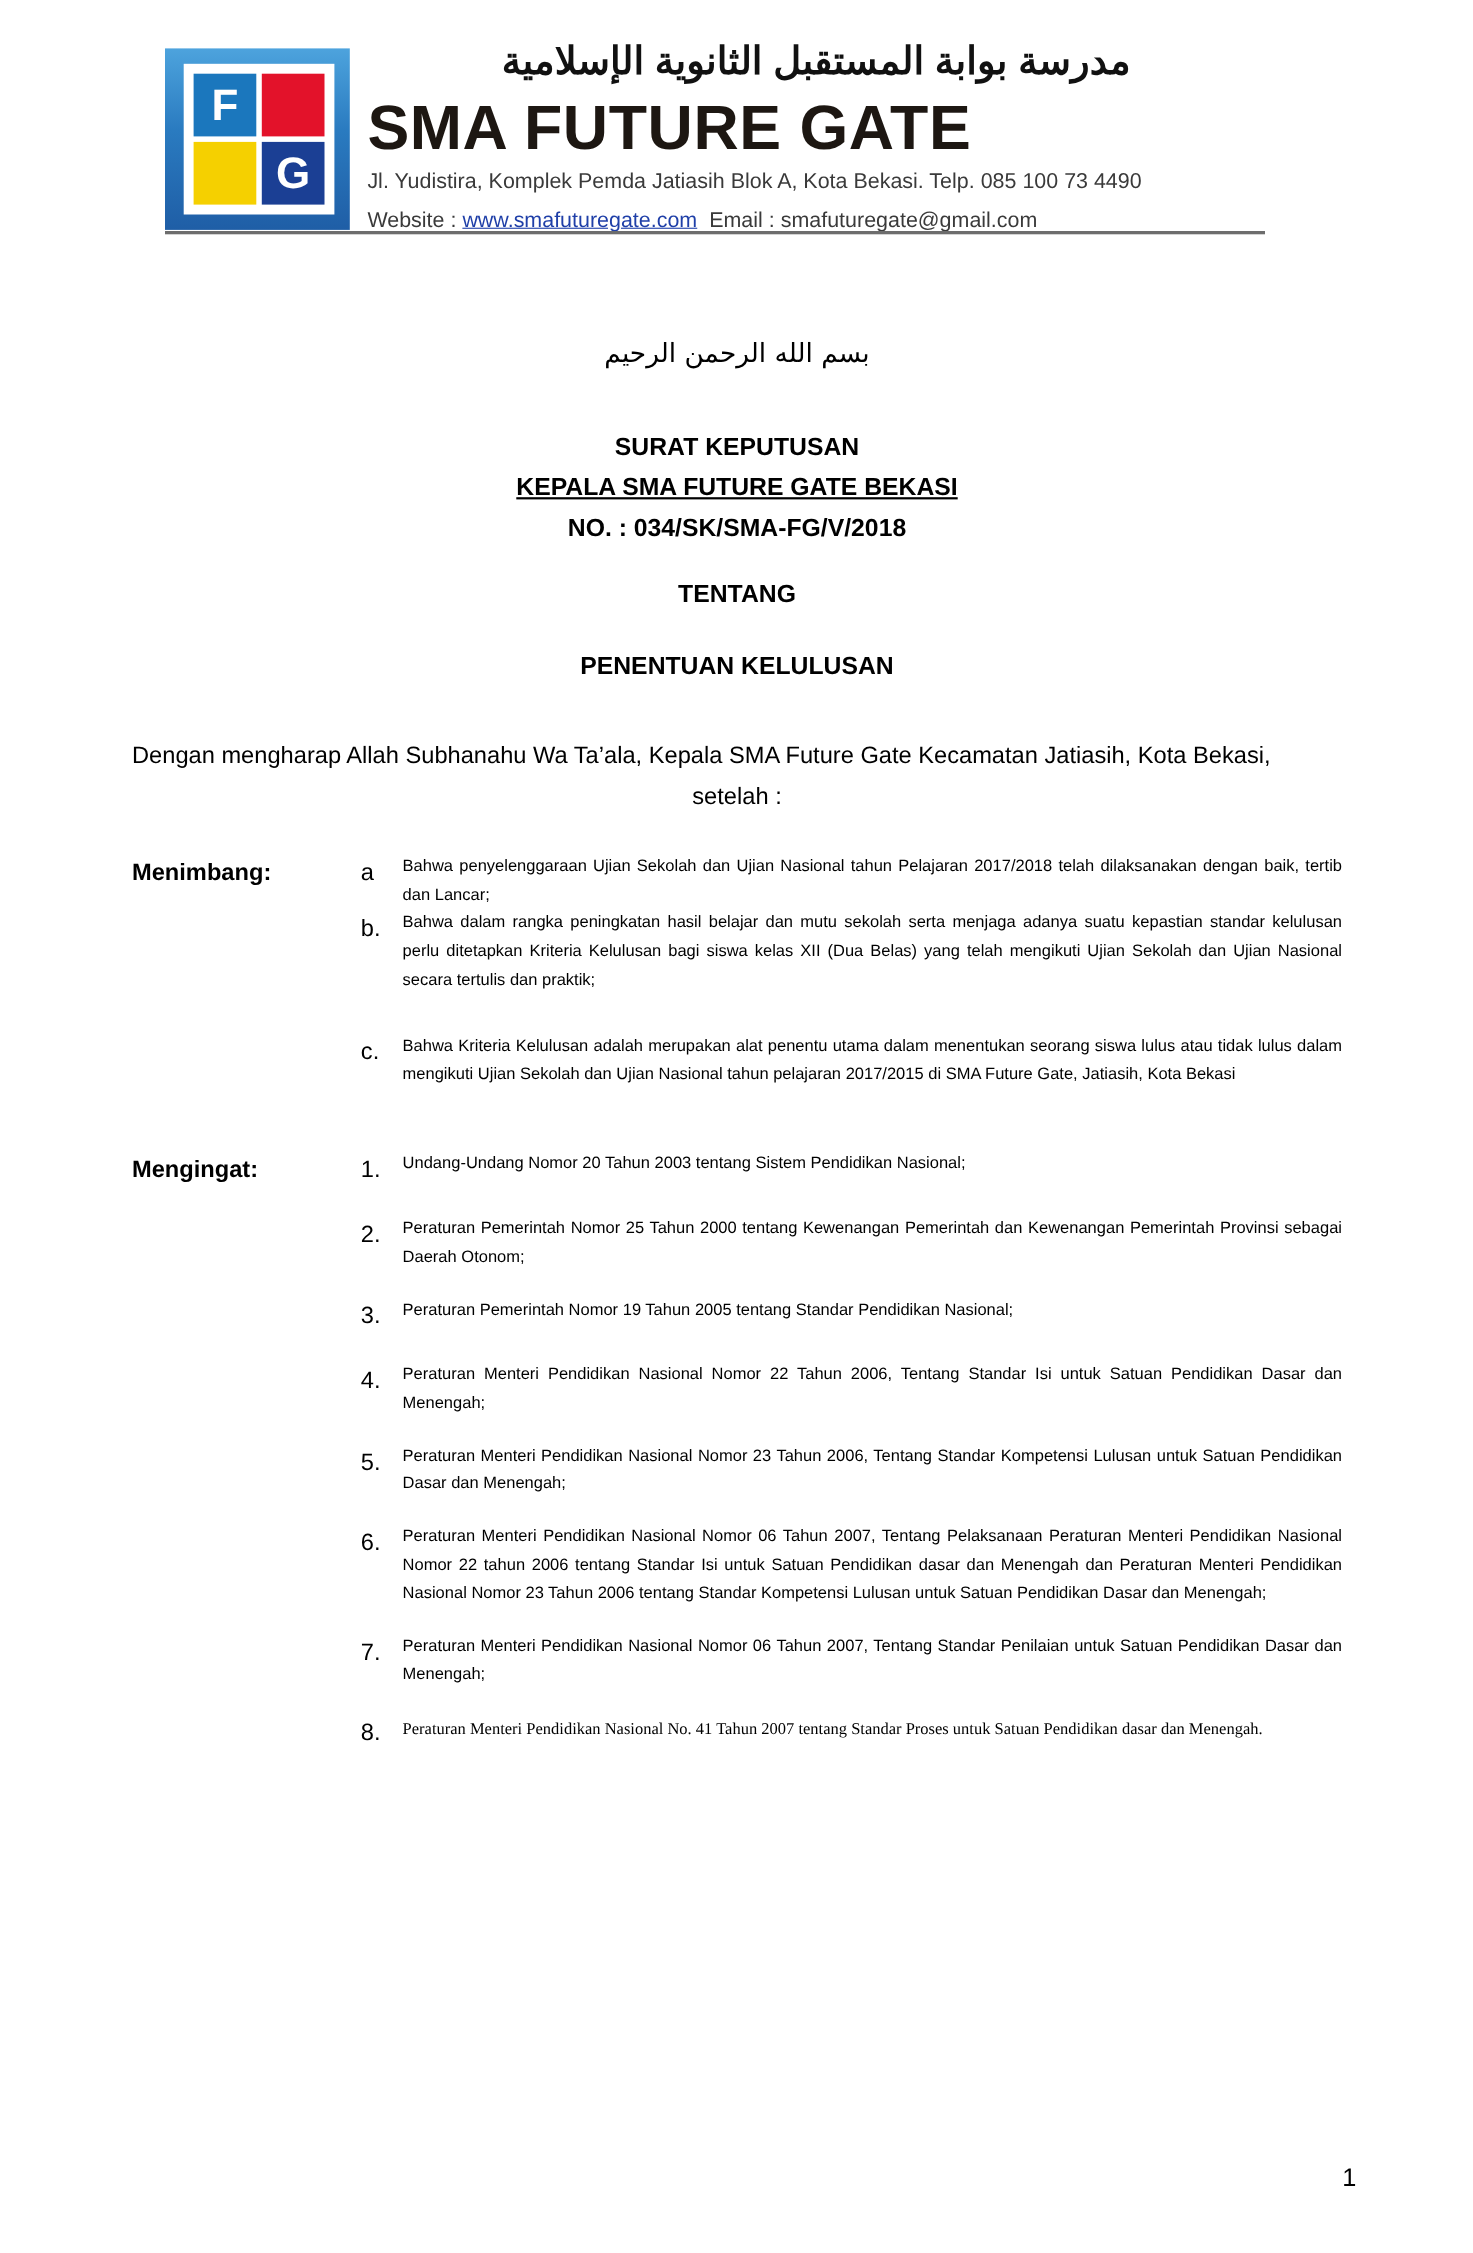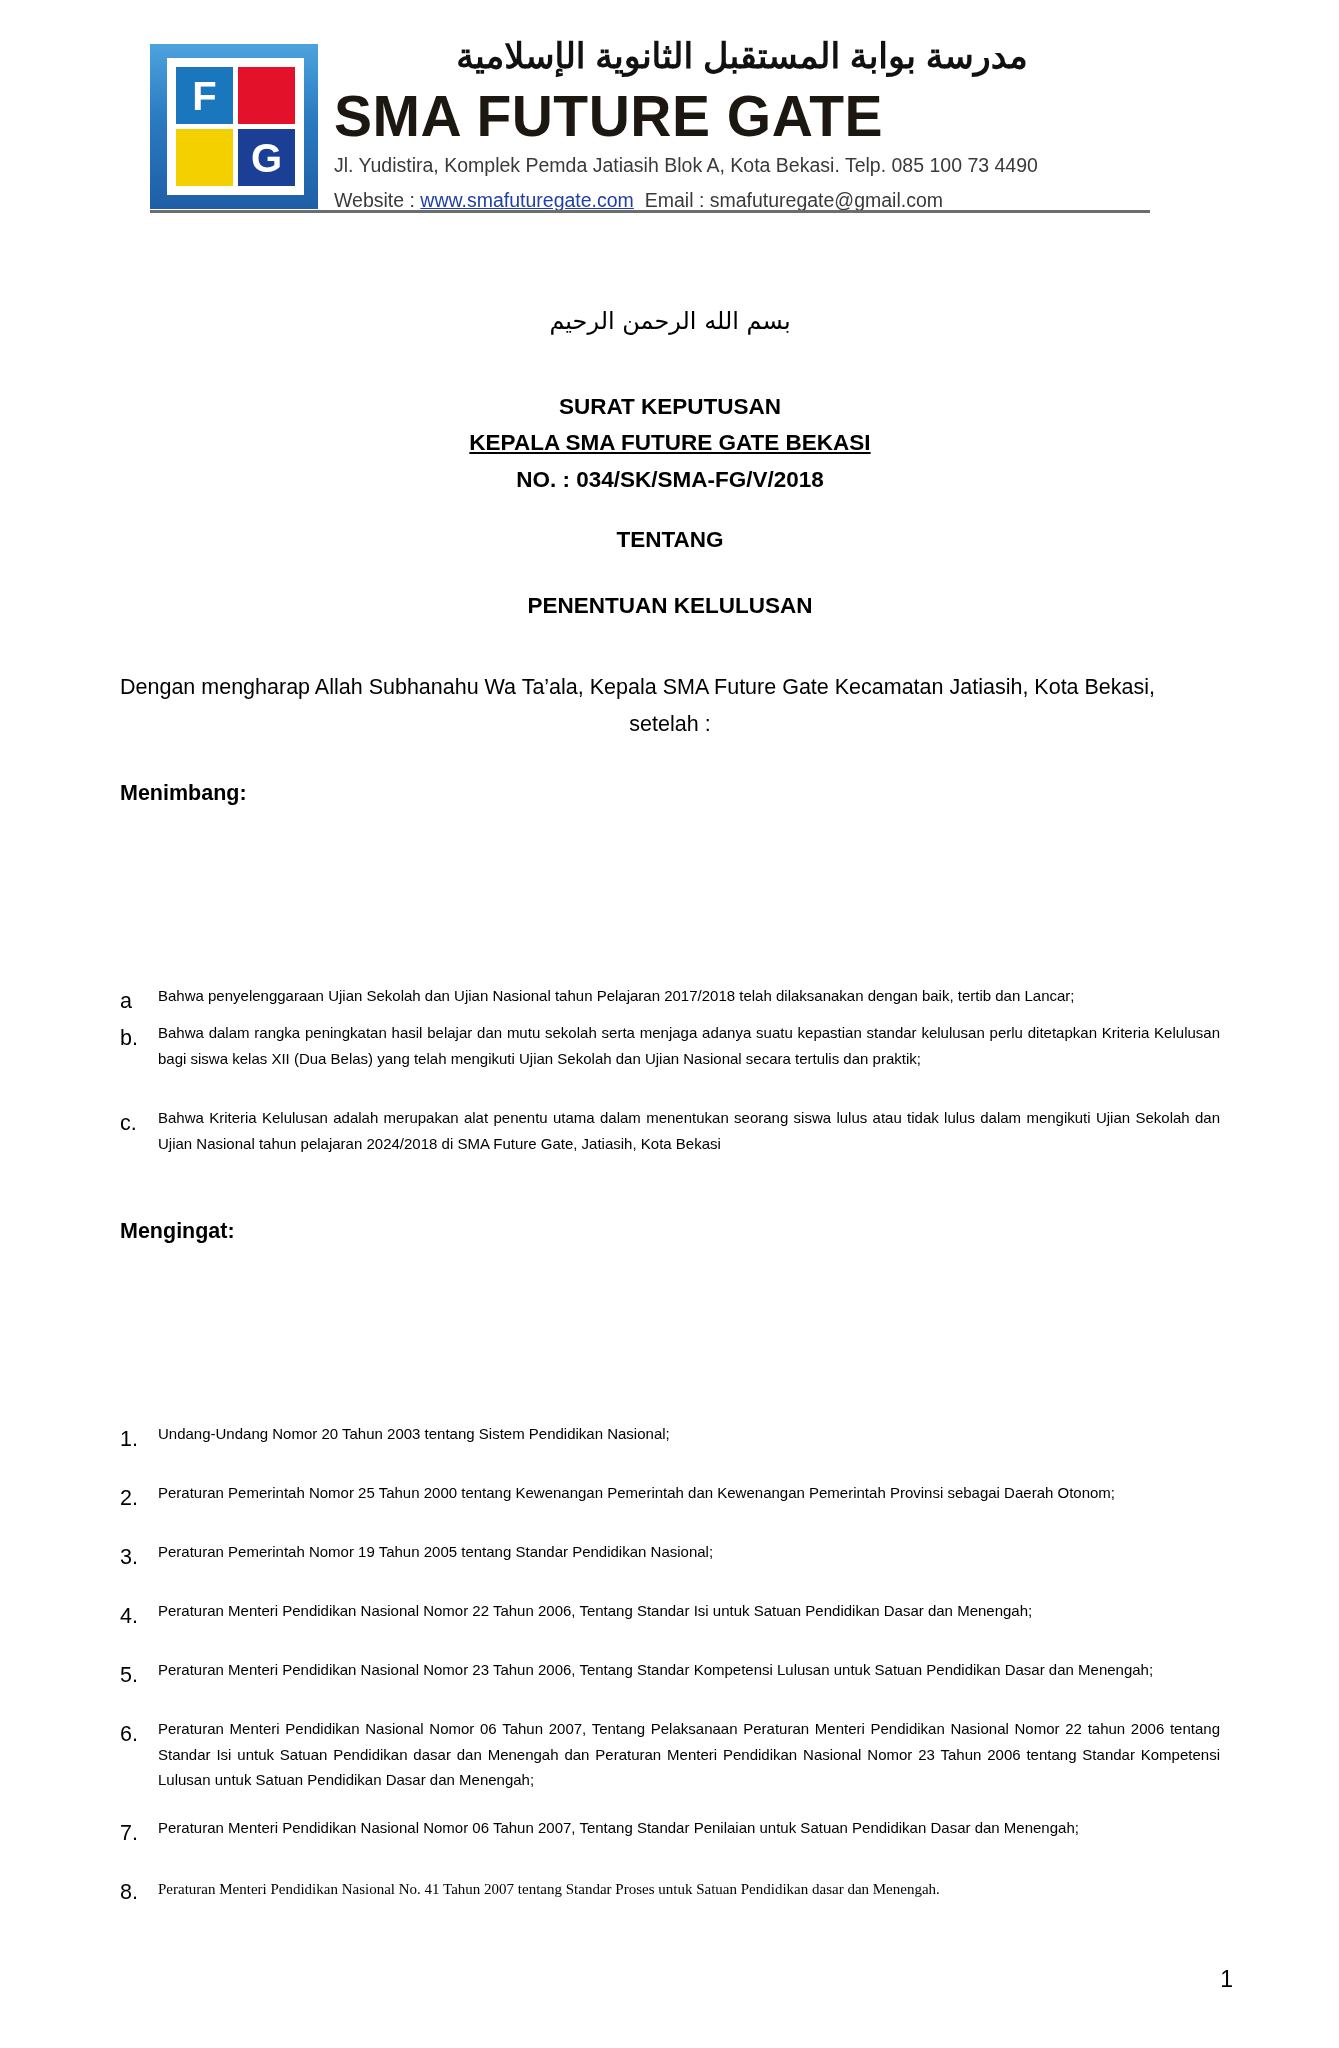--- a/index.html
+++ b/index.html
@@ -147,21 +147,20 @@
     text-align: justify;
     text-justify: inter-word;
     font-size: 21.5px;
     line-height: 1.72;
   }
   .intro .l2 { text-align: center; }
 
   .clause {
     display: flex;
     margin-top: 32px;
-    flex-direction: column;
   }
   .clause-label {
     flex: 0 0 208px;
     font-weight: bold;
     font-size: 21.5px;
     line-height: 1.72;
     padding-top: 0px;
   }
   .clause-items {
     flex: 1 1 auto;
@@ -250,21 +249,21 @@
           <div class="item-text">Bahwa penyelenggaraan Ujian Sekolah dan Ujian Nasional tahun Pelajaran 2017/2018 telah dilaksanakan dengan baik, tertib dan Lancar;</div>
         </div>
 
         <div class="item sp-tight">
           <div class="item-marker">b.</div>
           <div class="item-text">Bahwa dalam rangka peningkatan hasil belajar dan mutu sekolah serta menjaga adanya suatu kepastian standar kelulusan perlu ditetapkan Kriteria Kelulusan bagi siswa kelas  XII (Dua Belas) yang telah mengikuti Ujian Sekolah dan Ujian Nasional secara tertulis dan praktik;</div>
         </div>
 
         <div class="item sp-wide">
           <div class="item-marker">c.</div>
-          <div class="item-text">Bahwa Kriteria Kelulusan adalah merupakan alat penentu utama dalam menentukan seorang siswa lulus atau tidak lulus dalam mengikuti Ujian Sekolah dan Ujian Nasional tahun pelajaran 2024/2018 di SMA Future Gate, Jatiasih, Kota Bekasi</div>
+          <div class="item-text">Bahwa Kriteria Kelulusan adalah merupakan alat penentu utama dalam menentukan seorang siswa lulus atau tidak lulus dalam mengikuti Ujian Sekolah dan Ujian Nasional tahun pelajaran 2017/2015 di SMA Future Gate, Jatiasih, Kota Bekasi</div>
         </div>
 
       </div>
     </div>
 
     <div class="clause" style="margin-top:56px;">
       <div class="clause-label">Mengingat:</div>
       <div class="clause-items">
 
         <div class="item">

